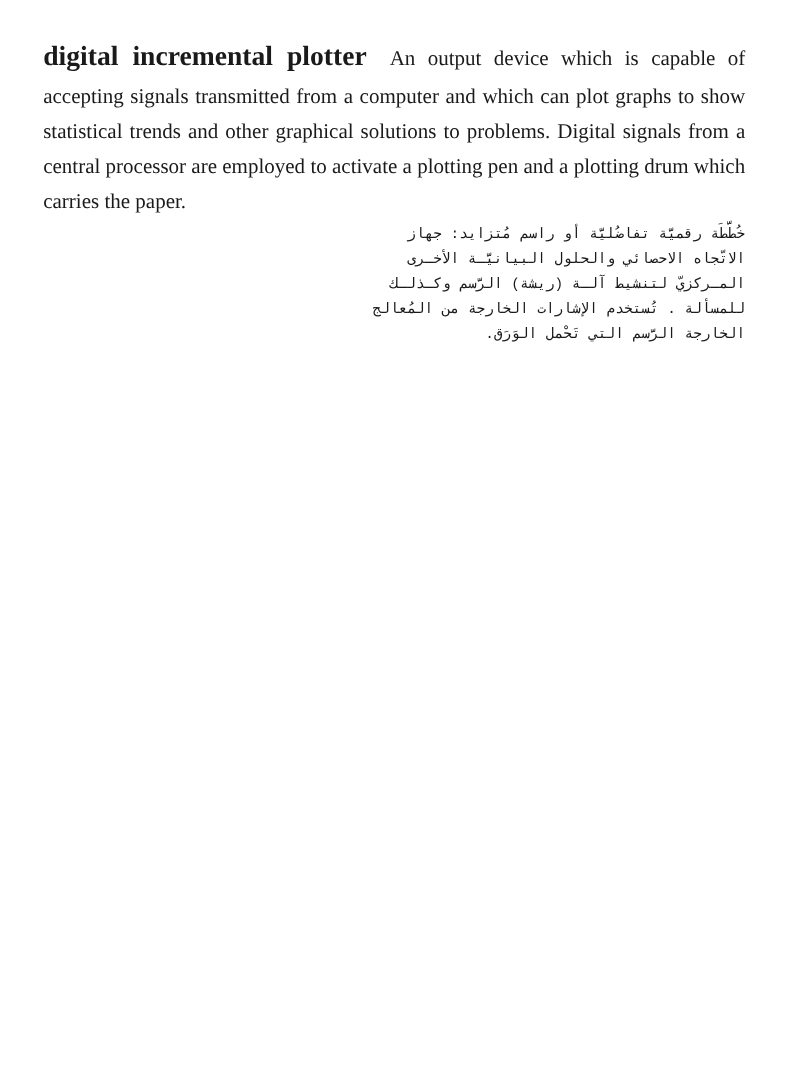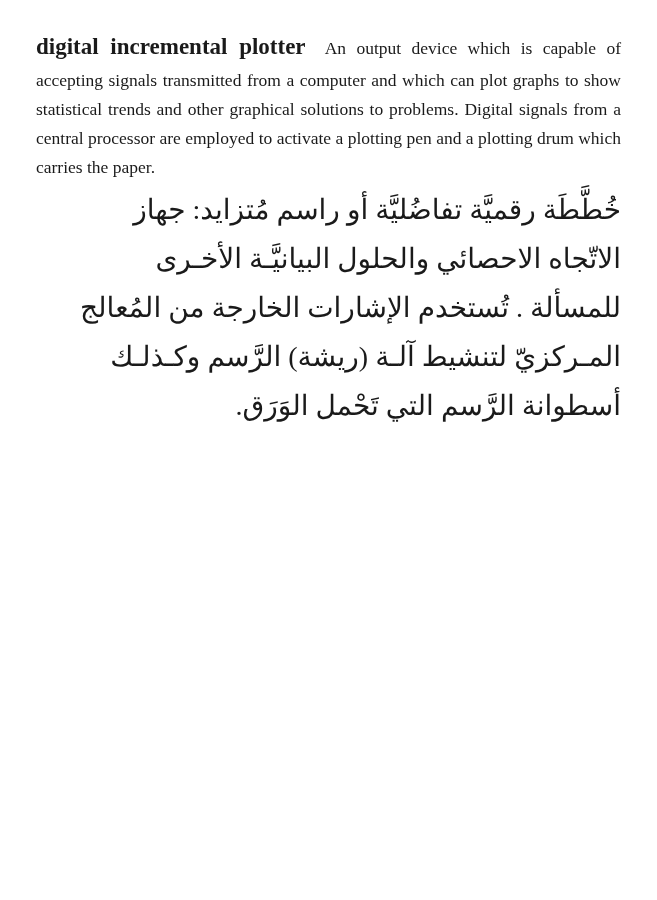--- a/index.html
+++ b/index.html
@@ -26,25 +26,25 @@
       line-height: 1.65;
       text-align: justify;
     }
 
     .entry-title {
       font-weight: bold;
       font-size: 23px;
     }
 
     .entry-arabic {
-      font-size: 28px;
+      font-size: 12px;
       line-height: 1.75;
       text-align: right;
       direction: rtl;
-      font-family: Liberation Serif, serif;
+      font-family: Liberation Mono, monospace;
       margin-top: 4px;
     }
 
     .divider-space {
       height: 18px;
     }
 
     .entry2-arabic {
       font-size: 22px;
       line-height: 1.8;
@@ -59,23 +59,23 @@
 
 <div class="entry">
   <div class="entry-english">
     <span class="entry-title">digital incremental plotter</span>
     <span> An output device which is capable of accepting signals transmitted from a computer and which can plot graphs to show statistical trends and other graphical solutions to problems. Digital signals from a central processor are employed to activate a plotting pen and a plotting drum which carries the paper.</span>
   </div>
 
   <div class="entry-arabic">
     <div>خُطَّطَة رقميَّة تفاضُليَّة أو راسم مُتزايد: جهاز</div>
     <div>الاتّجاه الاحصائي والحلول البيانيَّـة الأخـرى</div>
+    <div>المـركزيّ لتنشيط آلـة (ريشة) الرَّسم وكـذلـك</div>
     <div>للمسألة . تُستخدم الإشارات الخارجة من المُعالج</div>
-    <div>المـركزيّ لتنشيط آلـة (ريشة) الرَّسم وكـذلـك</div>
-    <div>أسطوانة الرَّسم التي تَحْمل الوَرَق.</div>
+    <div>الخارجة الرَّسم التي تَحْمل الوَرَق.</div>
   </div>
 </div>
 
 <div class="divider-space"></div>
 
 <div class="entry">
 
 </div>
 
 </body></html>

